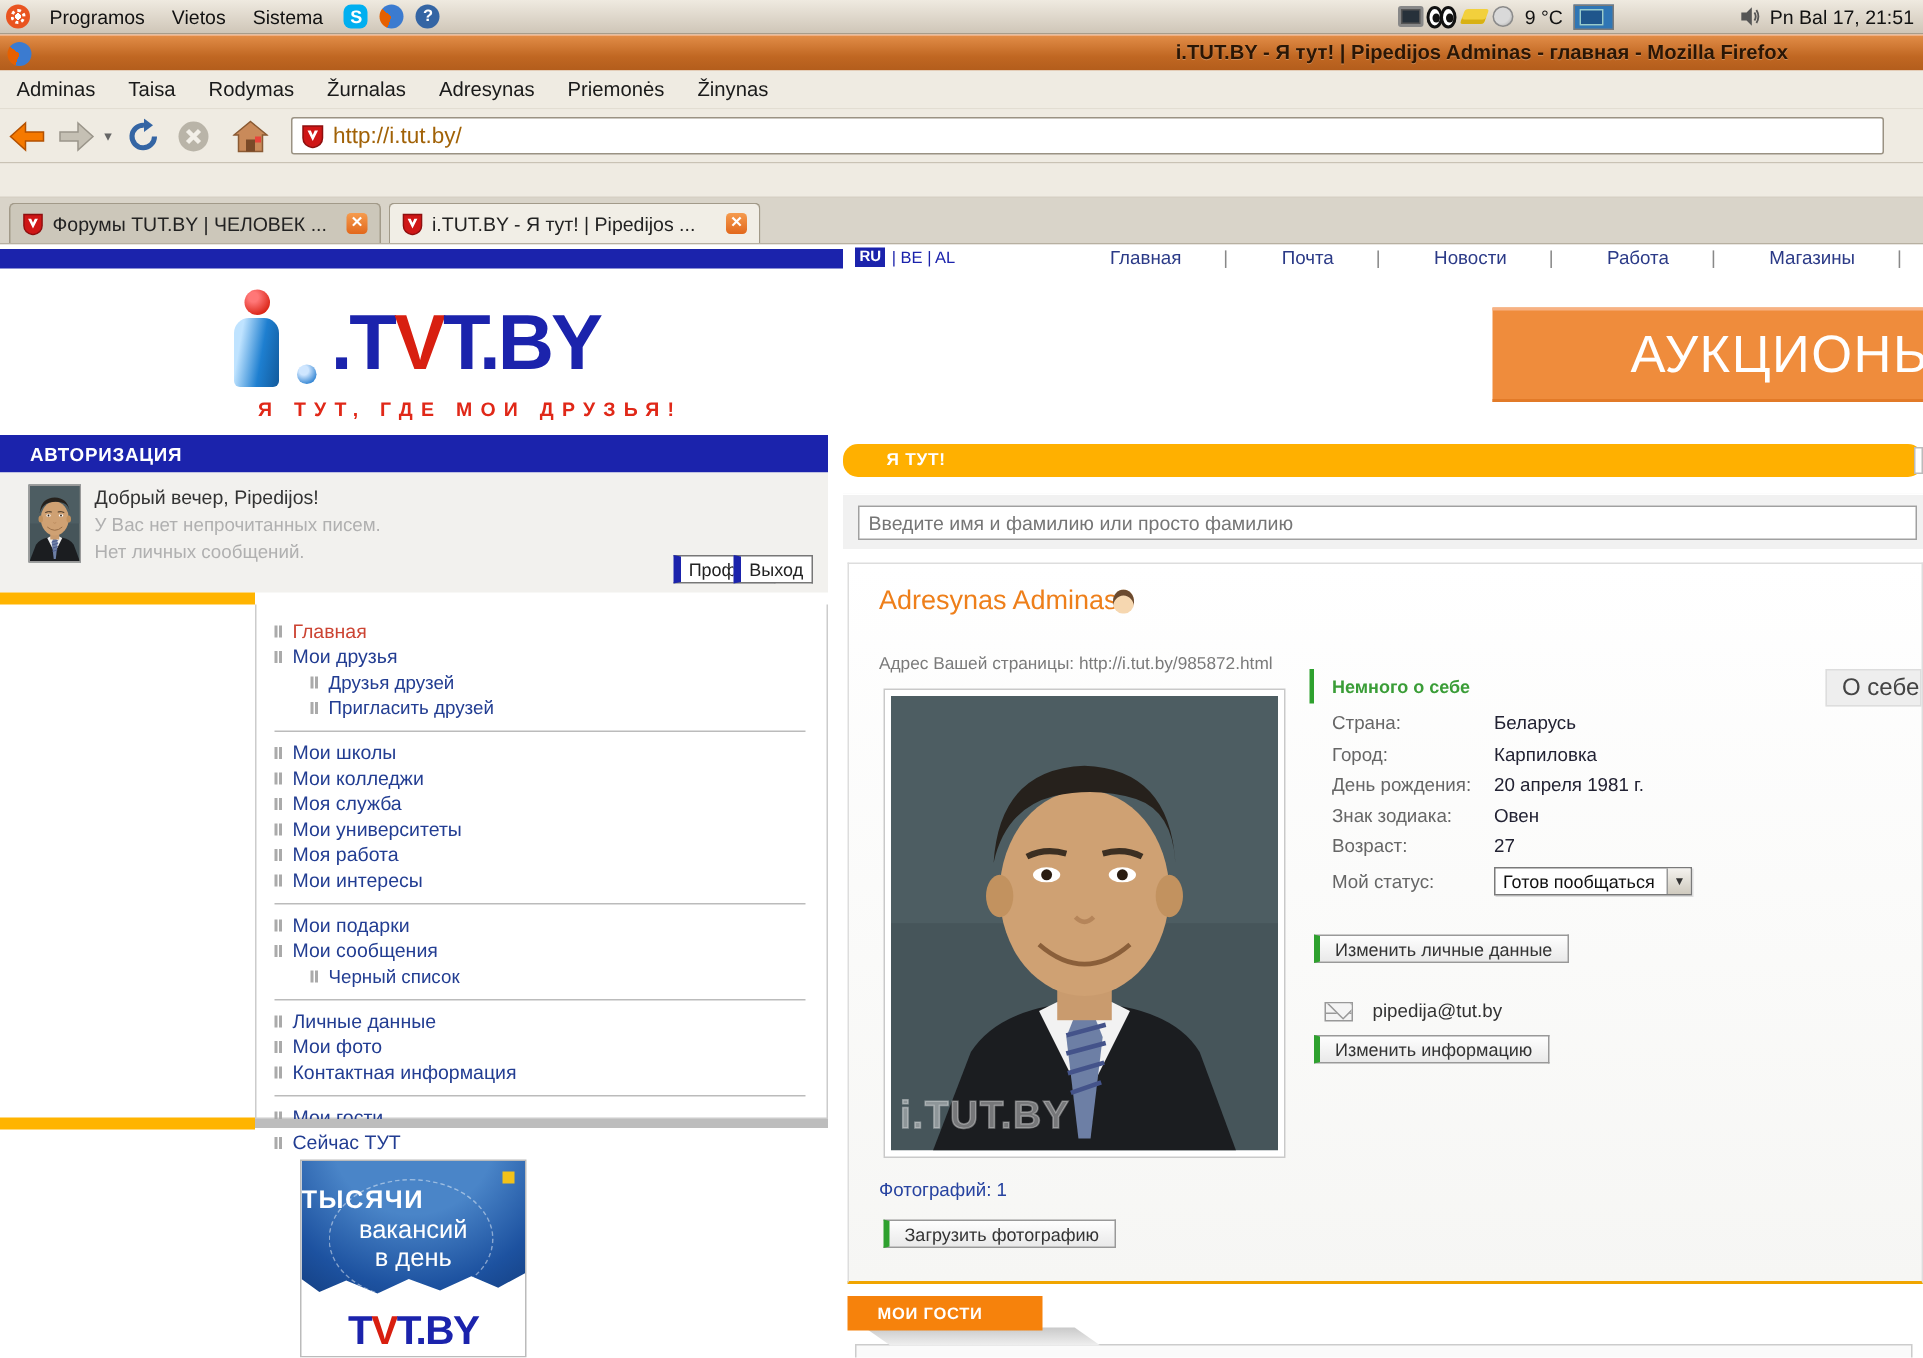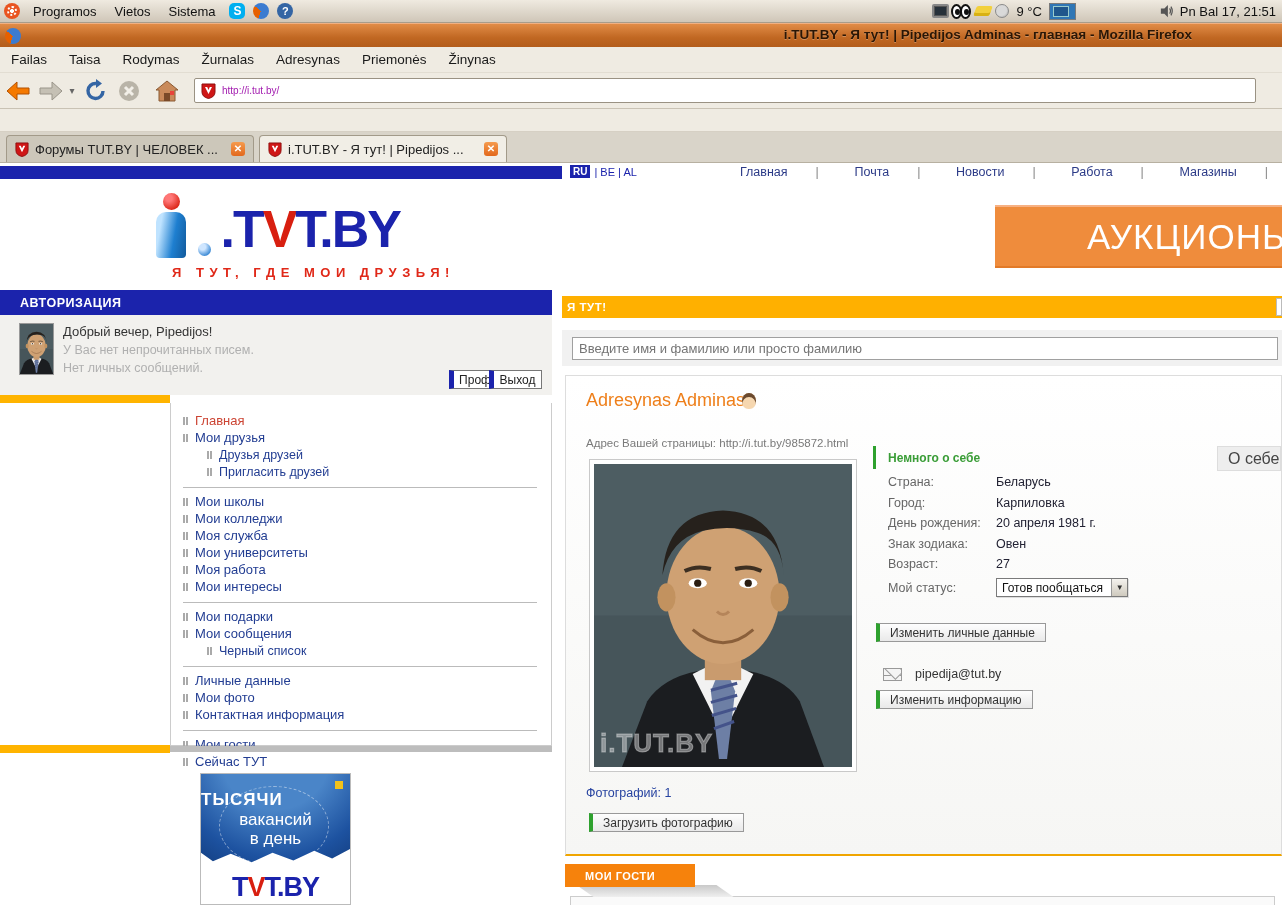--- a/index.html
+++ b/index.html
@@ -51,21 +51,21 @@
     display:flex; align-items:center; gap:0; font-size:13.5px; color:#1a1a1a; border-bottom:1px solid #e2ddd2;}
   #menubar li { list-style:none; padding:3px 11px; }
 
   
   #navbar { position:absolute; left:0; top:73px; width:1282px; height:36px; background:#efebe2;
     border-bottom:1px solid #c9c2b4; display:flex; align-items:center; }
   .navbtn { display:flex; align-items:center; justify-content:center; width:30px; height:28px; margin-left:3px; }
   .chev { width:12px; height:24px; display:flex; align-items:center; justify-content:center; color:#666; font-size:10px; }
   #urlbar { margin-left:12px; height:25px; width:1062px; background:#fff; border:1px solid #9a9283;
     border-radius:2px; display:flex; align-items:center; padding:0 6px; gap:6px; }
-  #urlbar input { border:none; outline:none; flex:1; font-size:10px; font-family:"Liberation Sans",sans-serif; color:#a21caf; background:transparent; }
+  #urlbar input { border:none; outline:none; flex:1; font-size:15px; font-family:"Liberation Sans",sans-serif; color:#a16207; background:transparent; }
 
   
   #bookmarksbar { position:absolute; left:0; top:109px; width:1282px; height:23px; background:#efebe2; border-bottom:1px solid #d6d0c4; }
 
   
   #tabbar { position:absolute; left:0; top:132px; width:1282px; height:31px; background:#d9d4c9;
     display:flex; align-items:flex-end; padding-left:6px; border-bottom:1px solid #b7b0a1; }
   .tab { display:flex; align-items:center; gap:6px; height:27px; padding:0 8px; font-size:13px; color:#222;
     border:1px solid #a29a89; border-bottom:none; border-radius:4px 4px 0 0; background:#ccc7ba; margin-right:5px; width:248px; }
   .tab.active { background:#f1eee6; }
@@ -139,21 +139,21 @@
   .ad-sq { position:absolute; right:7px; top:7px; width:8px; height:8px; background:#f2c21a; }
   .ad-circle { position:absolute; left:18px; top:12px; width:110px; height:80px; border:1px dashed rgba(255,255,255,.45); border-radius:50%; }
   .ad-l1 { position:absolute; left:0; right:0; top:16px; text-align:left; color:#fff; font-weight:bold; font-size:17px; letter-spacing:1px;}
   .ad-l2 { position:absolute; left:0; right:0; top:36px; text-align:center; color:#fff; font-size:17px; }
   .ad-l3 { position:absolute; left:0; right:0; top:55px; text-align:center; color:#fff; font-size:17px; }
   .ad-brand { position:absolute; left:0; right:0; top:98px; text-align:center; font-size:27px; font-weight:bold; letter-spacing:-1px; color:#1b23ac;}
   .ad-brand .red-u { color:#d81f10; }
 
   
   #yatut-bar { position:absolute; left:562px; top:133px; width:720px; height:22px; background:#ffb000;
-    color:#fff; font-weight:bold; font-size:11.5px; display:flex; align-items:center; padding-left:5px; letter-spacing:.5px;}
+    color:#fff; font-weight:bold; font-size:11.5px; display:flex; align-items:center; padding-left:29px; letter-spacing:.5px;border-radius:10px;}
   .search-sliver { position:absolute; left:1276px; top:135px; width:6px; height:18px; background:#fff; border:1px solid #bbb; }
   #search-area { position:absolute; left:562px; top:166px; width:796px; height:37px; background:#f1f1f1; border-top:1px solid #fff;}
   #search-input { position:absolute; left:10px; top:7px; width:706px; height:23px; border:1px solid #a0a0a0;
     font-size:13px; color:#888; padding:0 6px; font-family:"Liberation Sans",sans-serif; }
 
   #profile-card { position:absolute; left:565px; top:212px; width:717px; height:481px;
     background:linear-gradient(#ffffff,#f6f6f4); border:1px solid #ddd; border-bottom:2px solid #f0a500; }
   #profile-name { position:absolute; left:20px; top:14px; font-size:18px; color:#ee7f1a; }
   .male-icon { position:absolute; left:176px; top:17px; width:14px; height:16px; border-radius:50% 50% 45% 45%;
     background:radial-gradient(circle at 50% 60%, #f6d7b0 0 60%, #eac08e 100%); box-shadow:inset 0 4px 0 #6b4a2f; }
@@ -264,21 +264,21 @@
   </div>
 </div>
 
 <div id="titlebar">
   <span class="titlebar-ficon ff-ic tray-icon"></span>
   <span id="title-text">i.TUT.BY - Я тут! | Pipedijos Adminas - главная - Mozilla Firefox</span>
 </div>
 
 <ul id="menubar">
 
-    <li>Failas</li>
+    <li>Adminas</li>
 
     <li>Taisa</li>
 
     <li>Rodymas</li>
 
     <li>Žurnalas</li>
 
     <li>Adresynas</li>
 
     <li>Priemonės</li>

